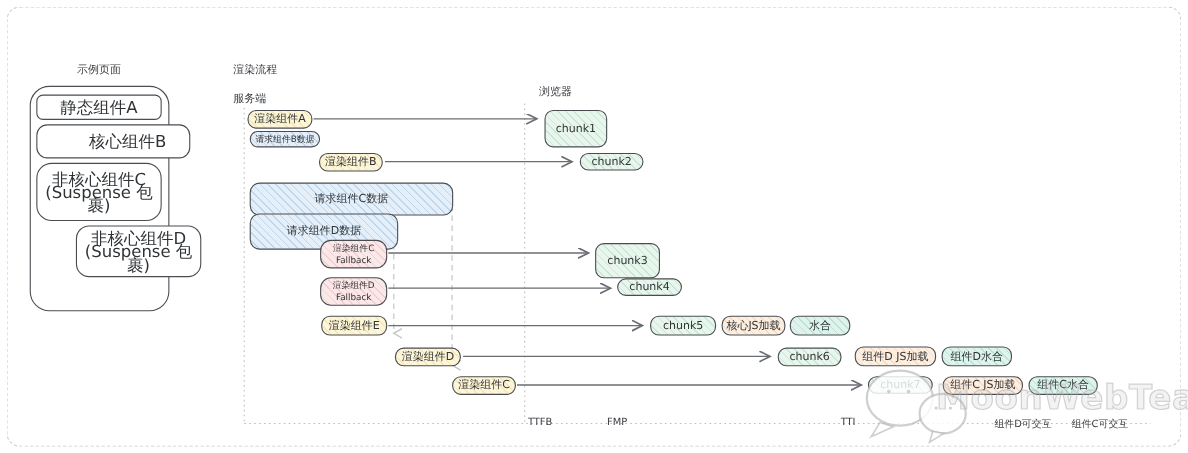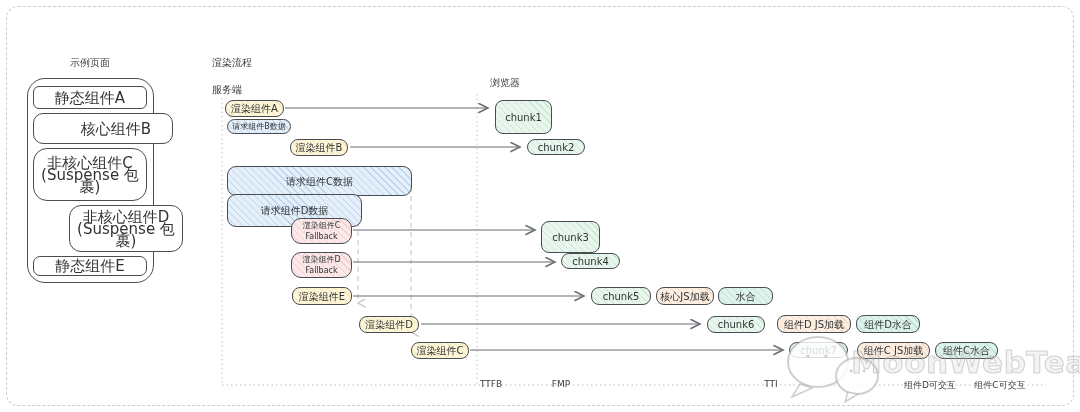--- a/index.html
+++ b/index.html
@@ -45,23 +45,20 @@
   <div class="pgitem" style="left:33px;top:113px;width:112px;height:29px;border-radius:10px;padding-left:26px;">
     <span>核心组件B</span>
   </div>
   <div class="pgitem" style="left:33px;top:148px;width:112px;height:51px;border-radius:14px;">
     <span>非核心组件C</span>
     <span>(Suspense 包裹)</span>
   </div>
   <div class="pgitem" style="left:33px;top:205px;width:112px;height:45px;border-radius:12px;margin-left:36px;">
     <span>非核心组件D</span>
     <span>(Suspense 包裹)</span>
-  </div>
-  <div class="pgitem" style="left:33px;top:256px;width:112px;height:18px;border-radius:7px;">
-    <span>静态组件E</span>
   </div>
 
   <div class="lane-label" style="left:212px;top:56px;">渲染流程</div>
   <div class="lane-label" style="left:212px;top:83px;">服务端</div>
   <div class="lane-label" style="left:490px;top:76px;">浏览器</div>
 
   <svg class="lines" width="1080" height="412">
     <defs>
       <marker id="ahead" markerWidth="10" markerHeight="10" refX="8" refY="4" orient="auto">
         <path d="M0,0 L8,4 L0,8" fill="none" stroke="#6a6d72" stroke-width="1.3"></path>

